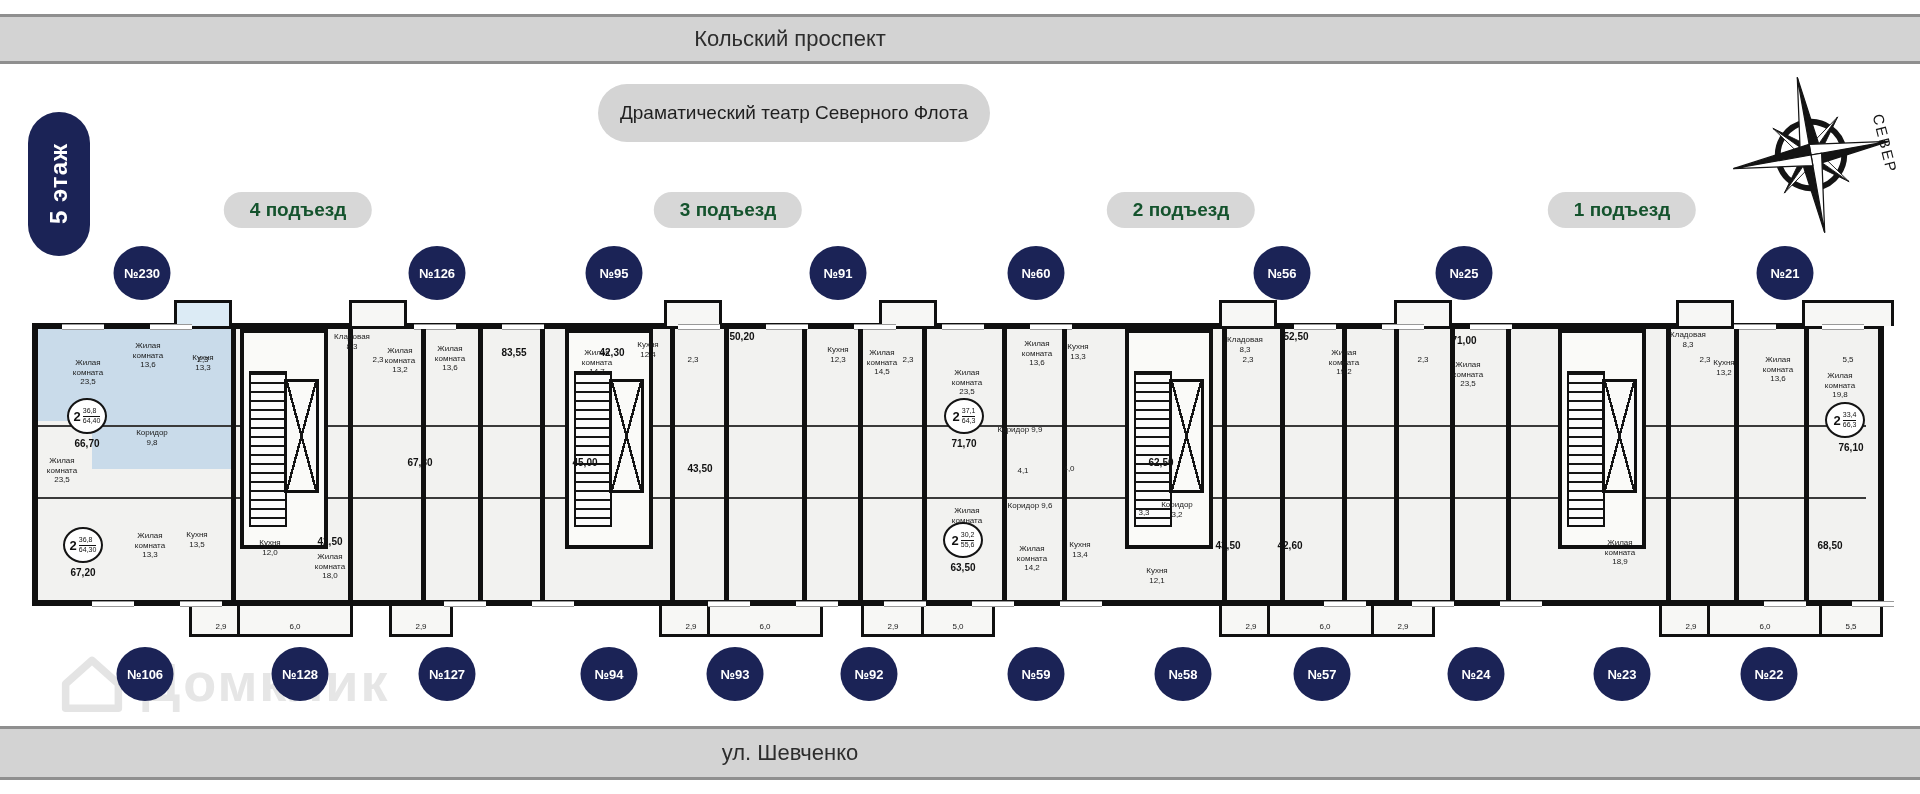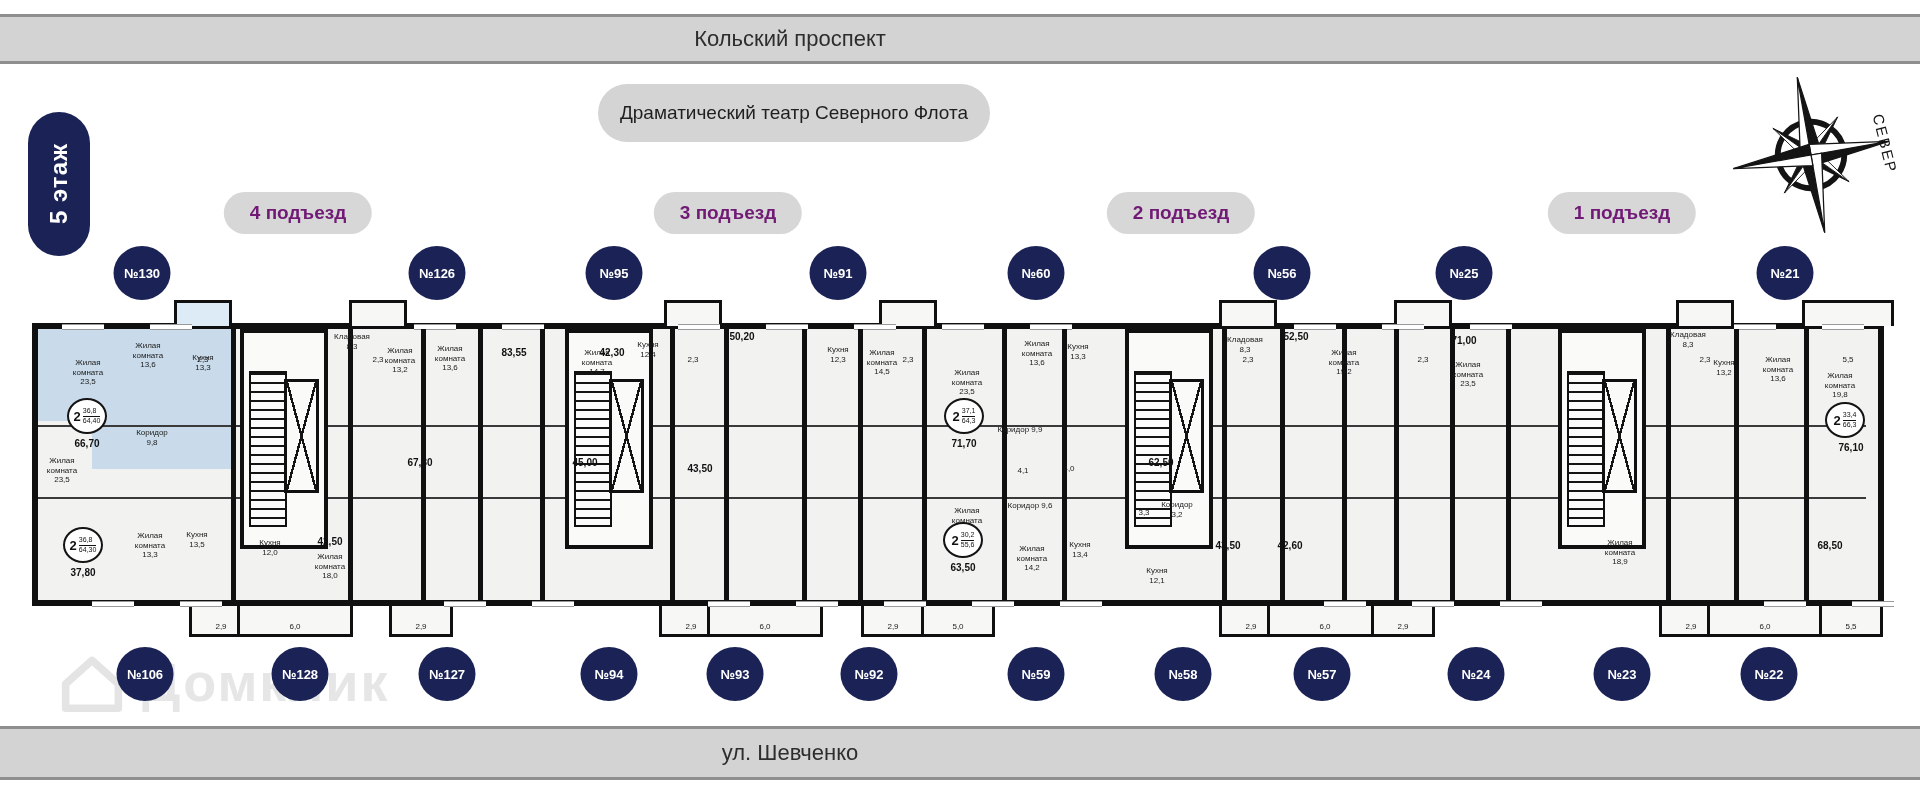--- a/index.html
+++ b/index.html
@@ -16,23 +16,23 @@
 
   #landmark{position:absolute;left:598px;top:84px;width:392px;height:58px;background:#d4d4d4;
     border-radius:32px;display:flex;align-items:center;justify-content:center;
     font-size:19px;color:#1f1f1f;}
 
   #floor-tab{position:absolute;left:28px;top:112px;width:62px;height:144px;background:var(--navy);
     border-radius:31px;display:flex;align-items:center;justify-content:center;}
   #floor-tab span{writing-mode:vertical-rl;transform:rotate(180deg);color:#fff;
     font-weight:bold;font-size:24px;letter-spacing:1px;}
 
-  .entrance-pill{position:absolute;top:192px;transform:translateX(-50%);height:42px;
+  .entrance-pill{position:absolute;top:192px;transform:translateX(-50%);height:36px;
     padding:0 26px;background:#d7d7d7;border-radius:21px;display:flex;align-items:center;
-    font-size:19px;font-weight:bold;color:#701a75;white-space:nowrap;z-index:3;}
+    font-size:19px;font-weight:bold;color:#14532d;white-space:nowrap;z-index:3;}
 
   .apt-badge{position:absolute;transform:translate(-50%,-50%);width:57px;height:54px;
     border-radius:50%;background:var(--navy);color:#fff;font-weight:bold;font-size:13px;
     display:flex;align-items:center;justify-content:center;z-index:3;cursor:pointer;}
 
   
   #bldg{position:absolute;left:32px;top:323px;width:1840px;height:271px;
     background:var(--floor);border:6px solid var(--wall);}
   .bump-t{position:absolute;height:23px;top:300px;background:#f7f7f5;
     border:3px solid var(--wall);border-bottom:none;z-index:1;}
@@ -141,21 +141,21 @@
 </div>
 
 <div class="street-bar" id="bar-bottom">
   <span class="street-label">ул. Шевченко</span>
 </div>
 
 <div class="entrance-pill" style="left: 298px;">4 подъезд</div>
 <div class="entrance-pill" style="left: 728px;">3 подъезд</div>
 <div class="entrance-pill" style="left: 1181px;">2 подъезд</div>
 <div class="entrance-pill" style="left: 1622px;">1 подъезд</div>
-<div class="apt-badge" style="left: 142px; top: 273px;">№130</div>
+<div class="apt-badge" style="left: 142px; top: 273px;">№230</div>
 <div class="apt-badge" style="left: 437px; top: 273px;">№126</div>
 <div class="apt-badge" style="left: 614px; top: 273px;">№95</div>
 <div class="apt-badge" style="left: 838px; top: 273px;">№91</div>
 <div class="apt-badge" style="left: 1036px; top: 273px;">№60</div>
 <div class="apt-badge" style="left: 1282px; top: 273px;">№56</div>
 <div class="apt-badge" style="left: 1464px; top: 273px;">№25</div>
 <div class="apt-badge" style="left: 1785px; top: 273px;">№21</div>
 <div class="apt-badge" style="left: 145px; top: 674px;">№106</div>
 <div class="apt-badge" style="left: 300px; top: 674px;">№128</div>
 <div class="apt-badge" style="left: 447px; top: 674px;">№127</div>
@@ -395,21 +395,21 @@
     </span>
   </div>
 <div class="utotal" style="left: 87px; top: 443px;">66,70</div>
 <div class="ubadge" style="left: 83px; top: 545px;">
     <span class="ub-n">2</span>
     <span class="ub-vals">
       <i>36,8</i>
       <i>64,30</i>
     </span>
   </div>
-<div class="utotal" style="left: 83px; top: 572px;">37,80</div>
+<div class="utotal" style="left: 83px; top: 572px;">67,20</div>
 <div class="ubadge" style="left: 964px; top: 416px;">
     <span class="ub-n">2</span>
     <span class="ub-vals">
       <i>37,1</i>
       <i>64,3</i>
     </span>
   </div>
 <div class="utotal" style="left: 964px; top: 443px;">71,70</div>
 <div class="ubadge" style="left: 963px; top: 540px;">
     <span class="ub-n">2</span>

